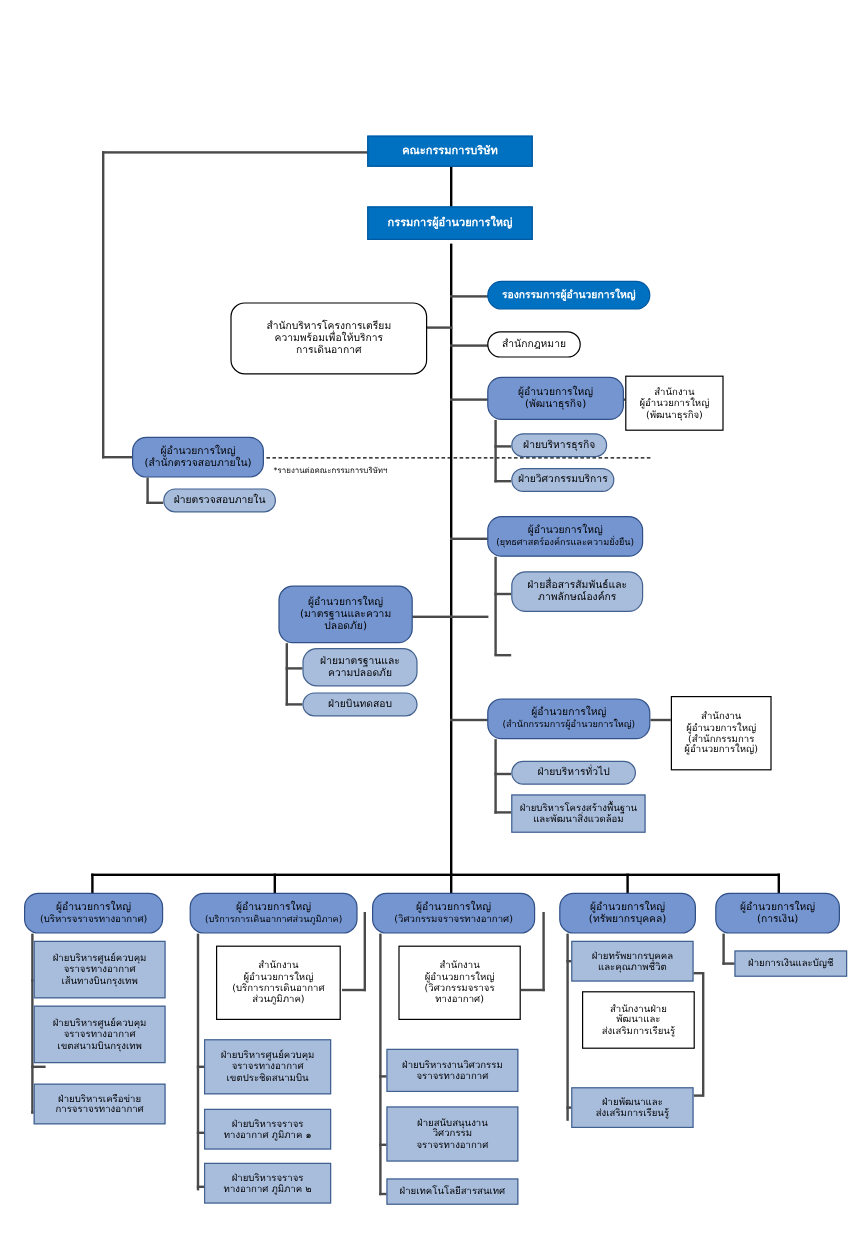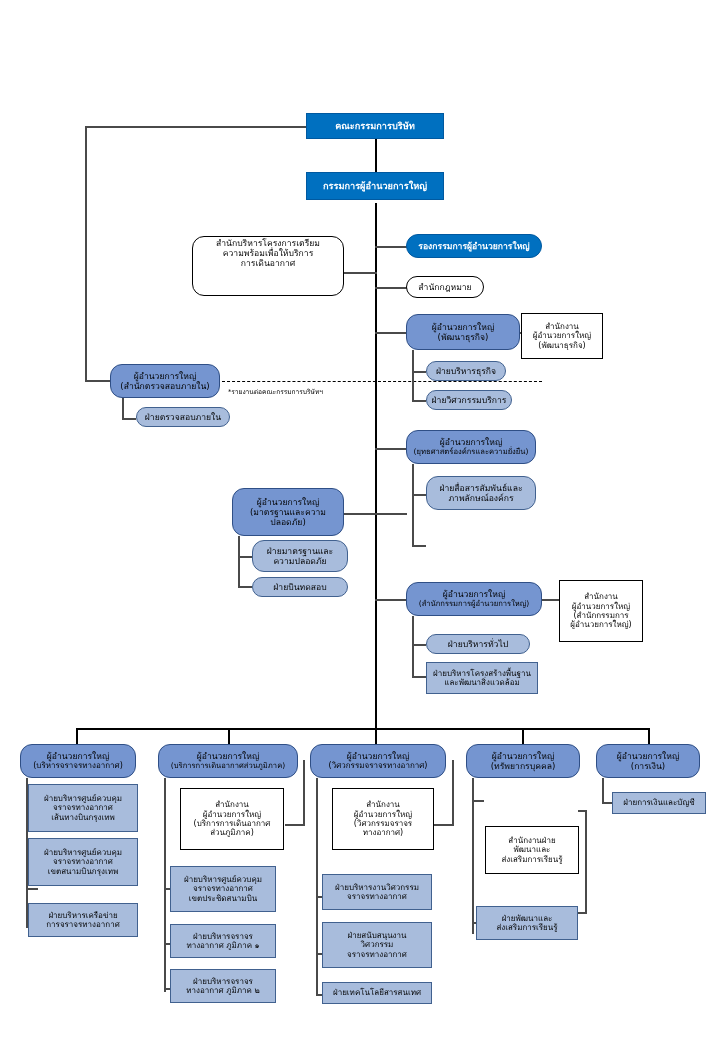--- a/index.html
+++ b/index.html
@@ -63,21 +63,21 @@
   </div>
 
   <div class="node lvl-dark f85" style="left:406px;top:186px;width:136px;height:24px;">
     <span>รองกรรมการผู้อำนวยการใหญ่</span>
   </div>
 
   <div class="node lvl-white f85" style="left:406px;top:228px;width:78px;height:22px;">
     <span>สำนักกฎหมาย</span>
   </div>
 
-  <div class="node lvl-white f85" style="left:192px;top:188px;width:152px;height:60px;flex-direction:column;justify-content:flex-start;">
+  <div class="node lvl-white f85" style="left:192px;top:204px;width:164px;height:60px;flex-direction:column;justify-content:center;">
     <span>สำนักบริหารโครงการเตรียม</span>
     <span>ความพร้อมเพื่อให้บริการ</span>
     <span>การเดินอากาศ</span>
   </div>
 
   <div class="node lvl-mid f85" style="left:110px;top:316px;width:110px;height:34px;flex-direction:column;">
     <span>ผู้อำนวยการใหญ่</span>
     <span>(สำนักตรวจสอบภายใน)</span>
   </div>
   <div class="dash" style="left:222px;top:333px;width:320px;"></div>
@@ -260,20 +260,24 @@
   </div>
 
   <div class="node lvl-mid f85" style="left:466px;top:696px;width:114px;height:34px;flex-direction:column;">
     <span>ผู้อำนวยการใหญ่</span>
     <span>(ทรัพยากรบุคคล)</span>
   </div>
   <div class="ln lnv" style="left:472px;top:730px;width:2px;height:156px;"></div>
   <div class="ln lnh" style="left:472px;top:752px;width:12px;height:2px;"></div>
   <div class="ln lnh" style="left:472px;top:874px;width:12px;height:2px;"></div>
 
+  <div class="node lvl-light f8" style="left:476px;top:736px;width:102px;height:34px;flex-direction:column;">
+    <span>ฝ่ายทรัพยากรบุคคล</span>
+    <span>และคุณภาพชีวิต</span>
+  </div>
   <div class="ln lnv" style="left:585px;top:762px;width:2px;height:104px;"></div>
   <div class="ln lnh" style="left:578px;top:762px;width:8px;height:2px;"></div>
   <div class="ln lnh" style="left:578px;top:864px;width:8px;height:2px;"></div>
   <div class="node lvl-white f8" style="left:485px;top:778px;width:94px;height:48px;flex-direction:column;">
     <span>สำนักงานฝ่าย</span>
     <span>พัฒนาและ</span>
     <span>ส่งเสริมการเรียนรู้</span>
   </div>
   <div class="node lvl-light f8" style="left:476px;top:858px;width:102px;height:34px;flex-direction:column;">
     <span>ฝ่ายพัฒนาและ</span>

